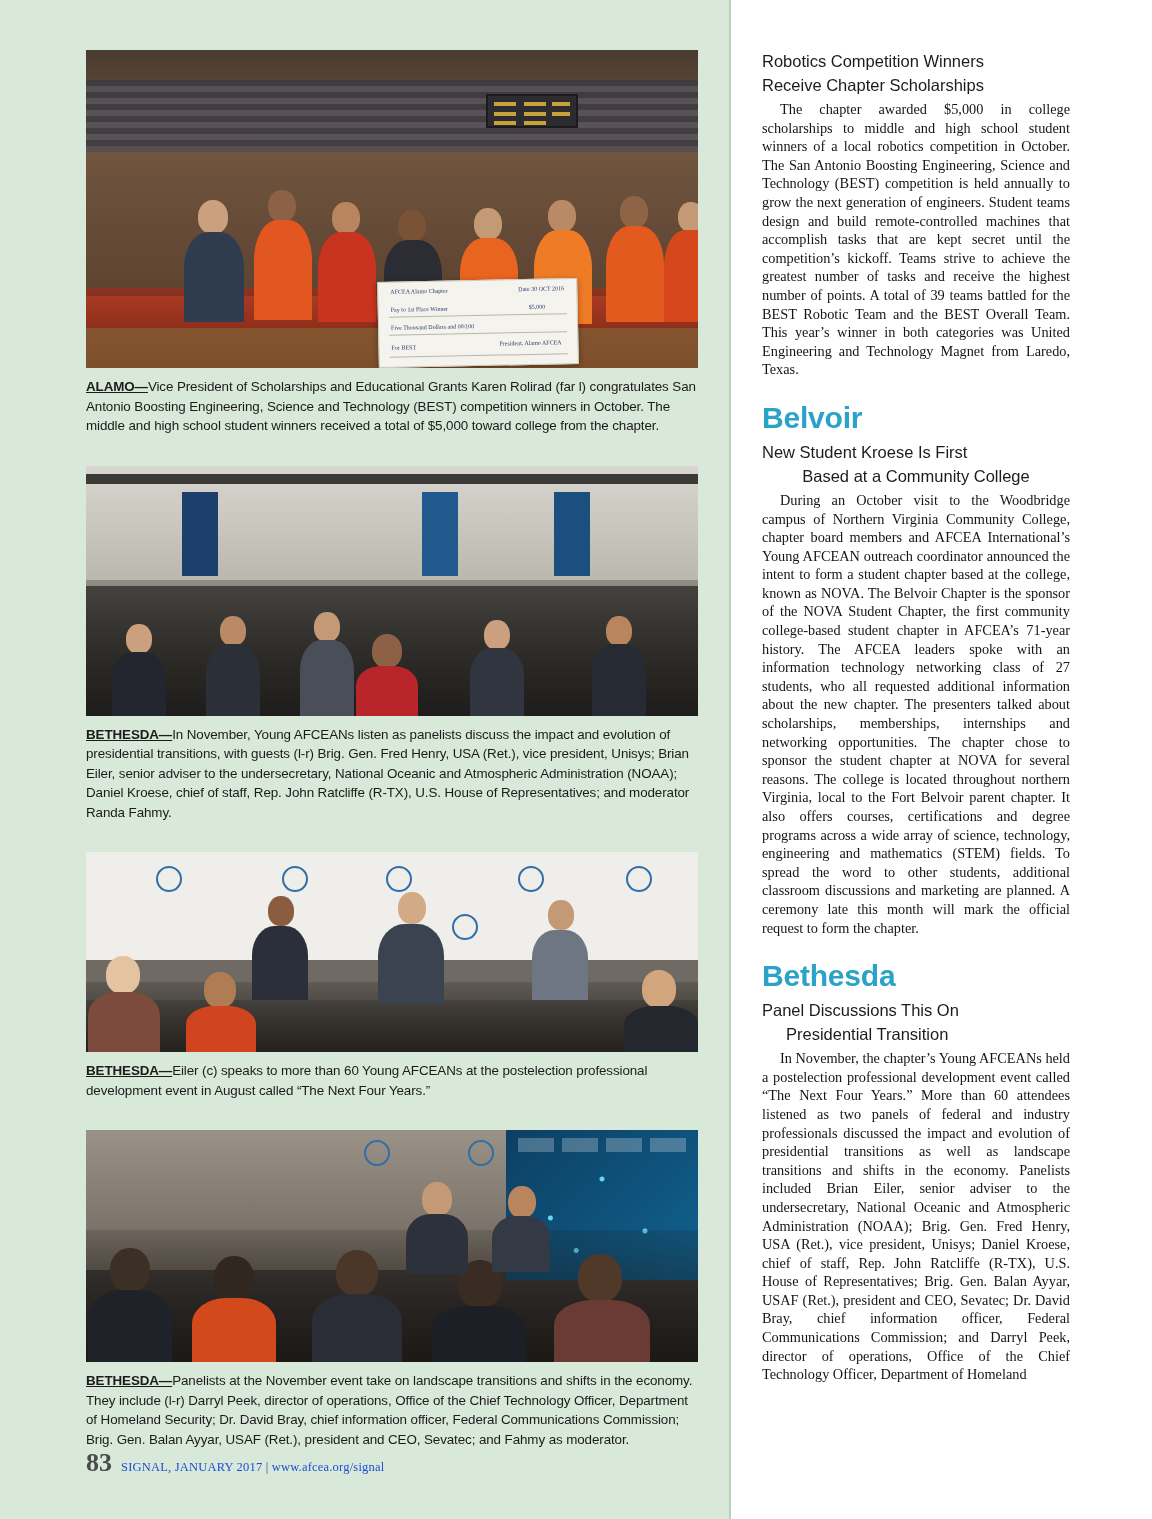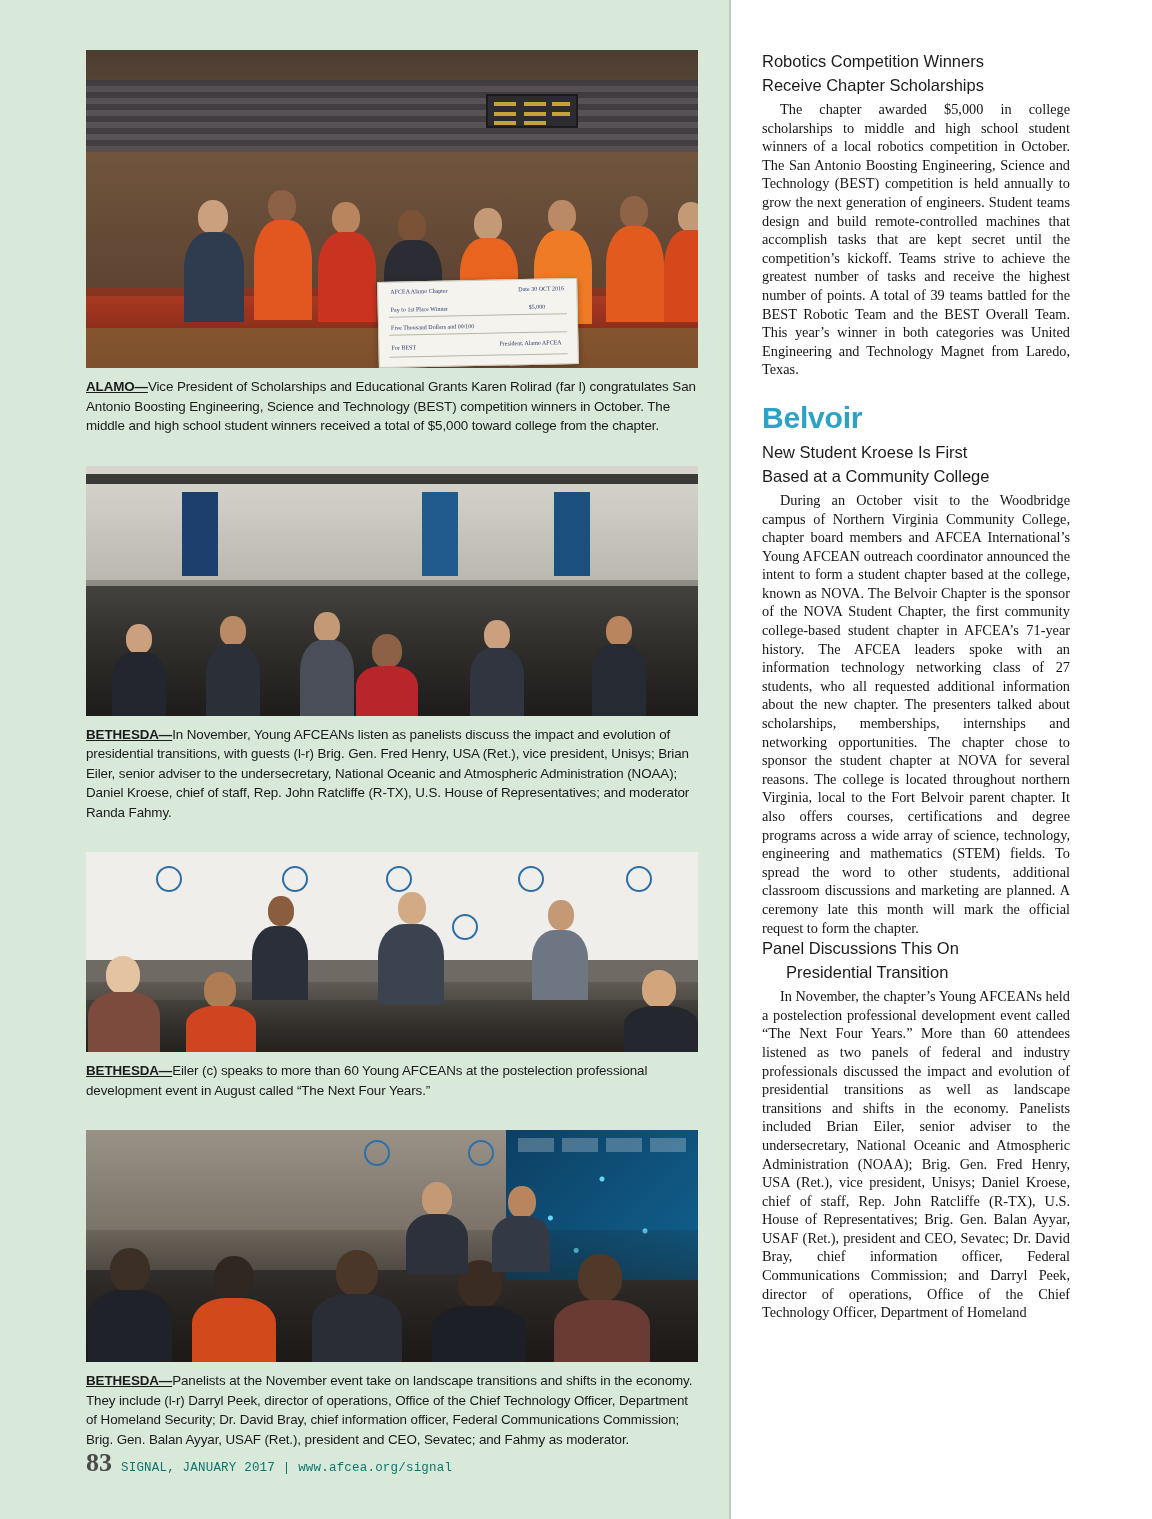--- a/index.html
+++ b/index.html
@@ -53,23 +53,23 @@
     position:absolute; left:86px; top:1448px; width:612px;
     display:flex; align-items:baseline; gap:9px;
   }
   .folio {
     font-family:"Liberation Serif", serif;
     font-weight:bold;
     font-size:26px;
     color:#4a4a4a;
   }
   .footer-text {
-    font-family:Liberation Mono, monospace;
+    font-family:Liberation Serif, serif;
     font-size:12.5px;
-    color:#0f766e;
+    color:#1d4ed8;
     letter-spacing:0.2px;
   }
 
   
   .right-col {
     position:absolute; left:762px; top:50px; width:308px;
   }
   .sub-head {
     font-family:"Liberation Sans", sans-serif;
     font-size:16.5px;
@@ -333,25 +333,26 @@
 
       <div class="block">
         <div class="sub-head">Robotics Competition Winners</div>
         <div class="sub-head" style="margin-bottom:4px;">Receive Chapter Scholarships</div>
         <p class="body-text">The chapter awarded $5,000 in college scholarships to middle and high school student winners of a local robotics competition in October. The San Antonio Boosting Engineering, Science and Technology (BEST) competition is held annually to grow the next generation of engineers. Student teams design and build remote-controlled machines that accomplish tasks that are kept secret until the competition’s kickoff. Teams strive to achieve the greatest number of tasks and receive the highest number of points. A total of 39 teams battled for the BEST Robotic Team and the BEST Overall Team. This year’s winner in both categories was United Engineering and Technology Magnet from Laredo, Texas.</p>
       </div>
 
       <div class="block">
         <div class="chapter-title">Belvoir</div>
         <div class="sub-head">New Student Kroese Is First</div>
-        <div class="sub-head" style="margin-bottom:4px;">Based at a Community College</div>
+        <div class="sub-head" style="margin-bottom:4px;text-align:center;">Based at a Community College</div>
         <p class="body-text">During an October visit to the Woodbridge campus of Northern Virginia Community College, chapter board members and AFCEA International’s Young AFCEAN outreach coordinator announced the intent to form a student chapter based at the college, known as NOVA. The Belvoir Chapter is the sponsor of the NOVA Student Chapter, the first community college-based student chapter in AFCEA’s 71-year history. The AFCEA leaders spoke with an information technology networking class of 27 students, who all requested additional information about the new chapter. The presenters talked about scholarships, memberships, internships and networking opportunities. The chapter chose to sponsor the student chapter at NOVA for several reasons. The college is located throughout northern Virginia, local to the Fort Belvoir parent chapter. It also offers courses, certifications and degree programs across a wide array of science, technology, engineering and mathematics (STEM) fields. To spread the word to other students, additional classroom discussions and marketing are planned. A ceremony late this month will mark the official request to form the chapter.</p>
       </div>
 
       <div class="block">
+        <div class="chapter-title">Bethesda</div>
         <div class="sub-head">Panel Discussions This On</div>
         <div class="sub-head" style="margin-bottom:4px;margin-left:24px;">Presidential Transition</div>
         <p class="body-text">In November, the chapter’s Young AFCEANs held a postelection professional development event called “The Next Four Years.” More than 60 attendees listened as two panels of federal and industry professionals discussed the impact and evolution of presidential transitions as well as landscape transitions and shifts in the economy. Panelists included Brian Eiler, senior adviser to the undersecretary, National Oceanic and Atmospheric Administration (NOAA); Brig. Gen. Fred Henry, USA (Ret.), vice president, Unisys; Daniel Kroese, chief of staff, Rep. John Ratcliffe (R-TX), U.S. House of Representatives; Brig. Gen. Balan Ayyar, USAF (Ret.), president and CEO, Sevatec; Dr. David Bray, chief information officer, Federal Communications Commission; and Darryl Peek, director of operations, Office of the Chief Technology Officer, Department of Homeland</p>
       </div>
     </div>
 
   </div>
 </div>
 
 </body></html>

